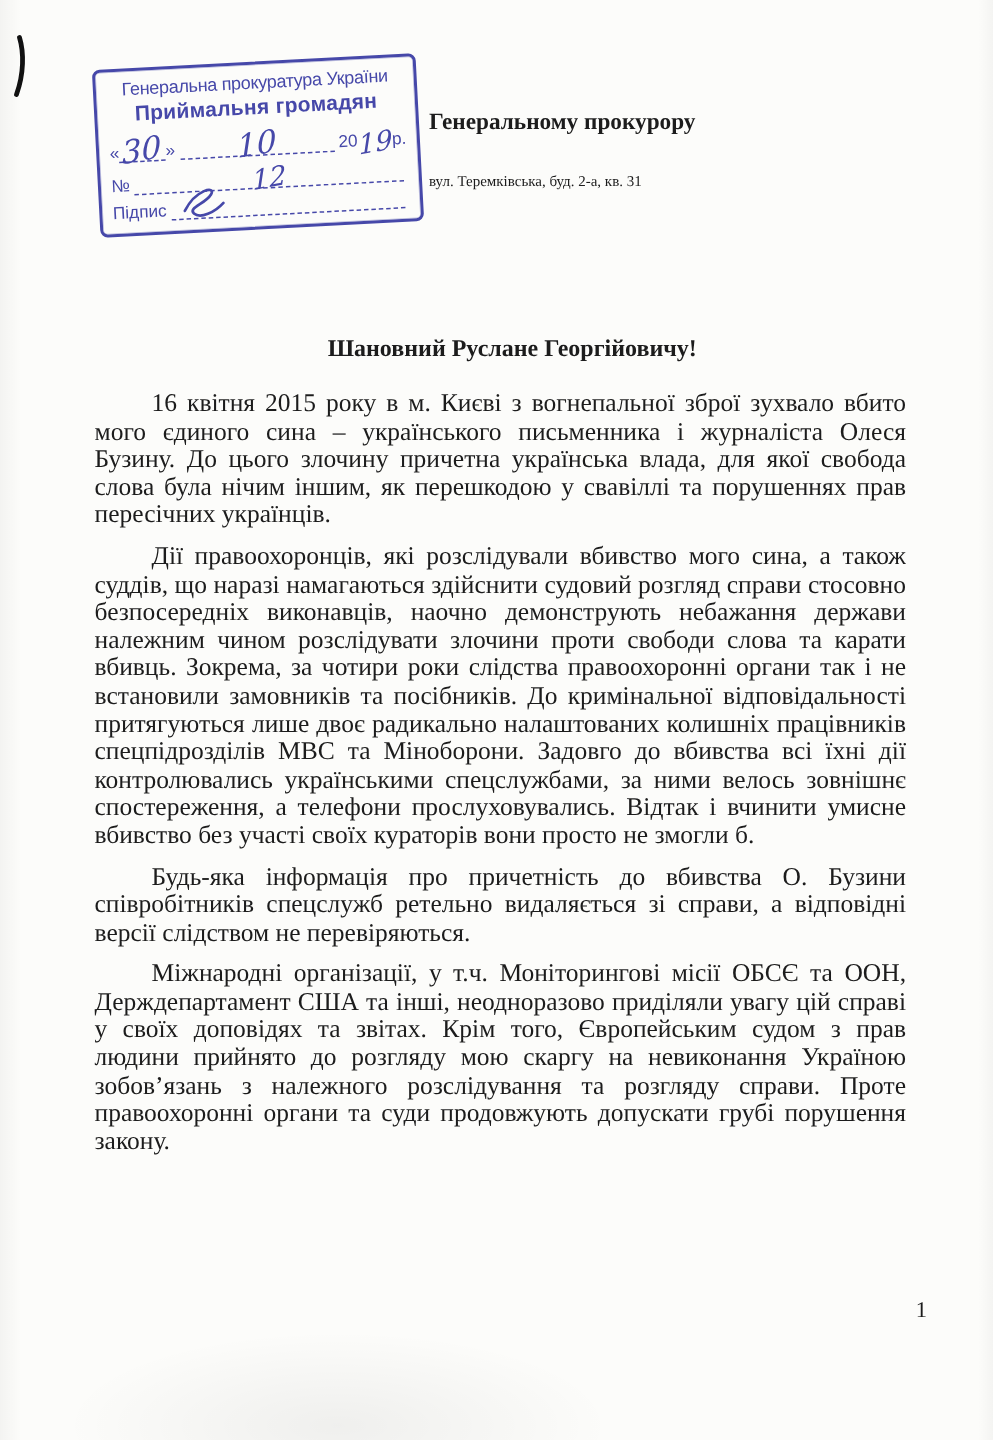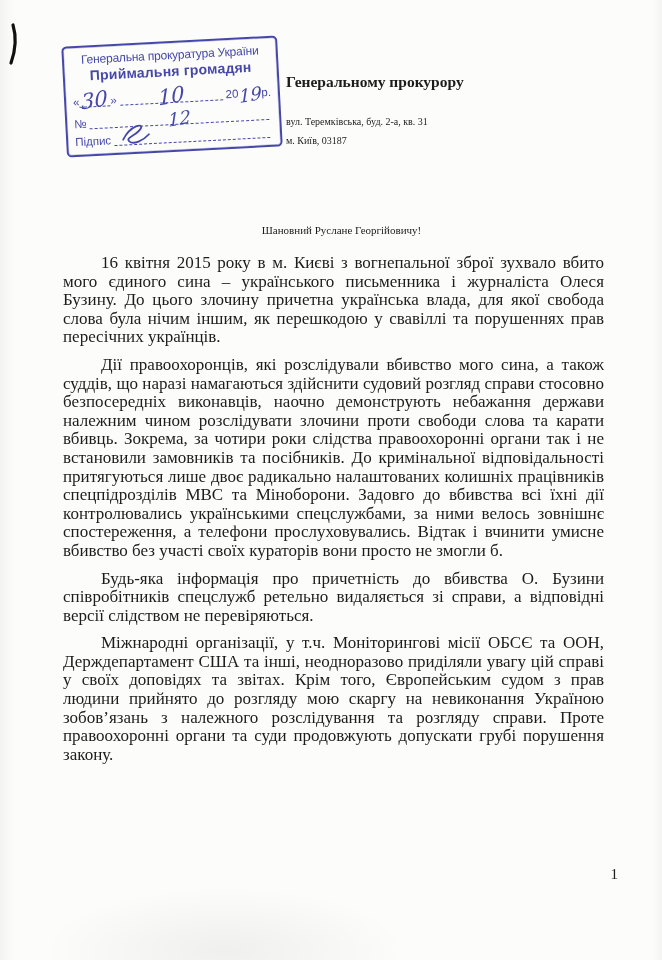--- a/index.html
+++ b/index.html
@@ -37,21 +37,21 @@
   .hw.small{font-size:18px;}
   .dayseg{border-bottom:1.5px dashed #4648a9;padding:0 2px;}
   .sig-svg{position:absolute;left:44px;top:-12px;}
   
   .addr{position:absolute;left:286px;top:72px;font-size:15.5px;line-height:20px;}
   .addr .b{font-weight:700;}
   .addr .gap{height:20px;}
   .addr .sm{font-size:10px;line-height:19px;}
   
   .body{position:absolute;left:63px;top:224px;width:557px;}
-  .salutation{text-align:center;font-weight:400;font-size:11px;margin:0 0 18px 0;}
+  .salutation{text-align:center;font-weight:700;font-size:16px;margin:0 0 18px 0;}
   .body p{
     margin:0 16px 9px 0;text-align:justify;text-indent:38px;
     font-size:17px;line-height:18.6px;
   }
   .pagenum{position:absolute;right:44px;top:866px;font-size:15px;}
 </style>
 </head>
 <body>
 
 <div class="page">
@@ -85,21 +85,20 @@
       <svg class="sig-svg" width="34" height="26" viewBox="0 0 34 26">
         <path d="M4,18 C12,4 26,2 22,8 C18,14 6,16 10,20 C14,24 24,20 30,14" stroke="#4648a9" stroke-width="1.8" fill="none" stroke-linecap="round"></path>
       </svg>
     </div>
   </div>
 
   <div class="addr">
     <div class="b">Генеральному прокурору</div>
     <div class="gap"></div>
     <div class="sm">вул. Теремківська, буд. 2-а, кв. 31</div>
-    <div class="sm">м. Київ, 03187</div>
   </div>
 
   <div class="body">
     <div class="salutation">Шановний Руслане Георгійовичу!</div>
     <p>16 квітня 2015 року в м. Києві з вогнепальної зброї зухвало вбито мого єдиного сина – українського письменника і журналіста Олеся Бузину. До цього злочину причетна українська влада, для якої свобода слова була нічим іншим, як перешкодою у свавіллі та порушеннях прав пересічних українців.</p>
     <p>Дії правоохоронців, які розслідували вбивство мого сина, а також суддів, що наразі намагаються здійснити судовий розгляд справи стосовно безпосередніх виконавців, наочно демонструють небажання держави належним чином розслідувати злочини проти свободи слова та карати вбивць. Зокрема, за чотири роки слідства правоохоронні органи так і не встановили замовників та посібників. До кримінальної відповідальності притягуються лише двоє радикально налаштованих колишніх працівників спецпідрозділів МВС та Міноборони. Задовго до вбивства всі їхні дії контролювались українськими спецслужбами, за ними велось зовнішнє спостереження, а телефони прослуховувались. Відтак і вчинити умисне вбивство без участі своїх кураторів вони просто не змогли б.</p>
     <p>Будь-яка інформація про причетність до вбивства О. Бузини співробітників спецслужб ретельно видаляється зі справи, а відповідні версії слідством не перевіряються.</p>
     <p>Міжнародні організації, у т.ч. Моніторингові місії ОБСЄ та ООН, Держдепартамент США та інші, неодноразово приділяли увагу цій справі у своїх  доповідях та звітах. Крім того, Європейським судом з прав людини прийнято до розгляду мою скаргу на невиконання Україною зобов’язань з належного розслідування та розгляду справи. Проте правоохоронні органи та суди продовжують допускати грубі порушення закону.</p>
   </div>
 

